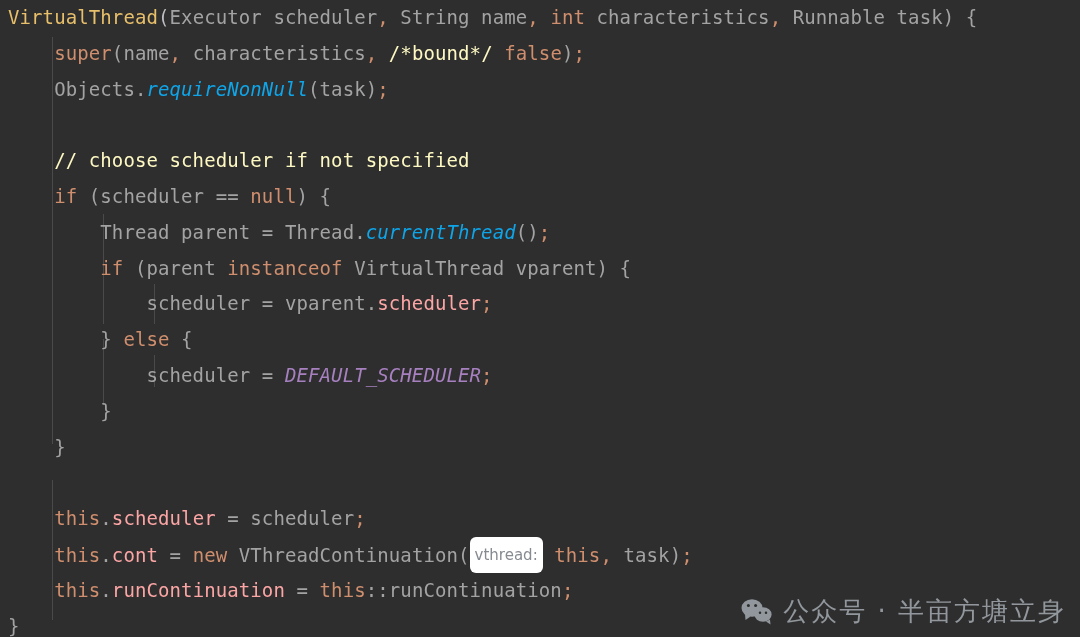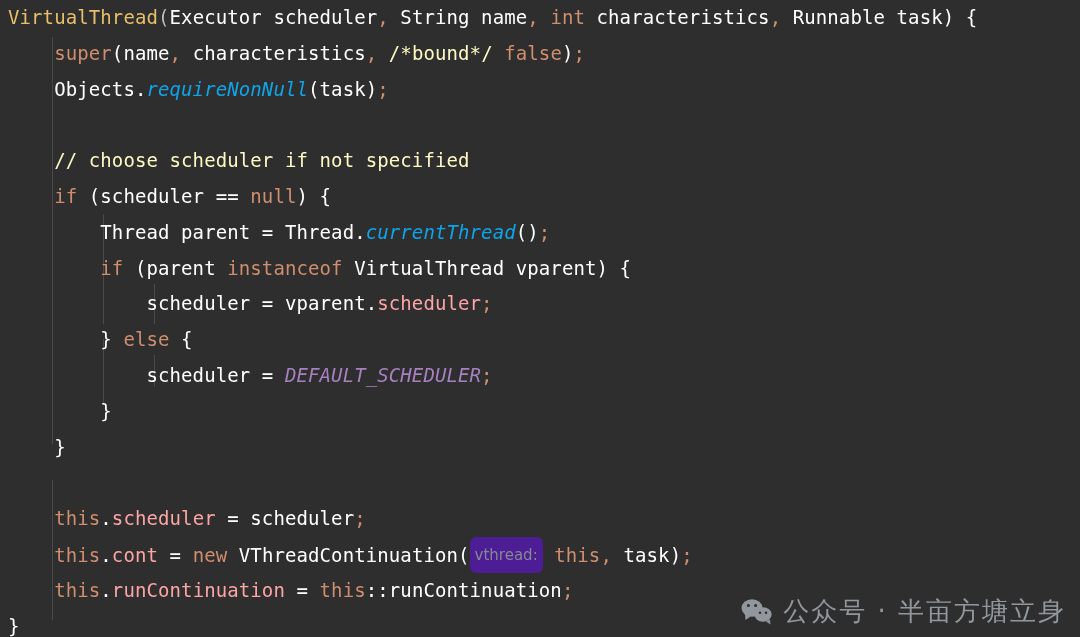--- a/index.html
+++ b/index.html
@@ -42,34 +42,34 @@
     white-space: pre;
     letter-spacing: 0.1px;
   }
   .line {
     height: 35.8px;
     padding-left: 8px;
     box-sizing: border-box;
   }
 
   
-  .t-default   { color: #ffffff; }
+  .t-default   { color: #a3a3a3; }
   .t-keyword   { color: #cf8e6d; }
   .t-class     { color: #e8bf6a; }
   .t-comment   { color: #fef9c3; text-align: right; }
   .t-field     { color: #fca5a5; }
   .t-static    { color: #a780c0; font-style: italic; margin-top: 28px; }
   .t-method    { color: #0ea5e9; font-style: italic; margin-top: 12px; }
   .t-semi      { color: #cf8e6d; }
   .t-punct     { color: #bcbec4; }
 
   
   .hint {
     display: inline-block;
-    background: #4c1d95;
+    background: #ffffff;
     color: #868a91;
     border-radius: 6px;
     font-size: 15px;
     line-height: 20px;
     padding: 8px 5px;
     vertical-align: 2px;
     font-family: "DejaVu Sans", "Liberation Sans", sans-serif;
     letter-spacing: 0;
   }
 

